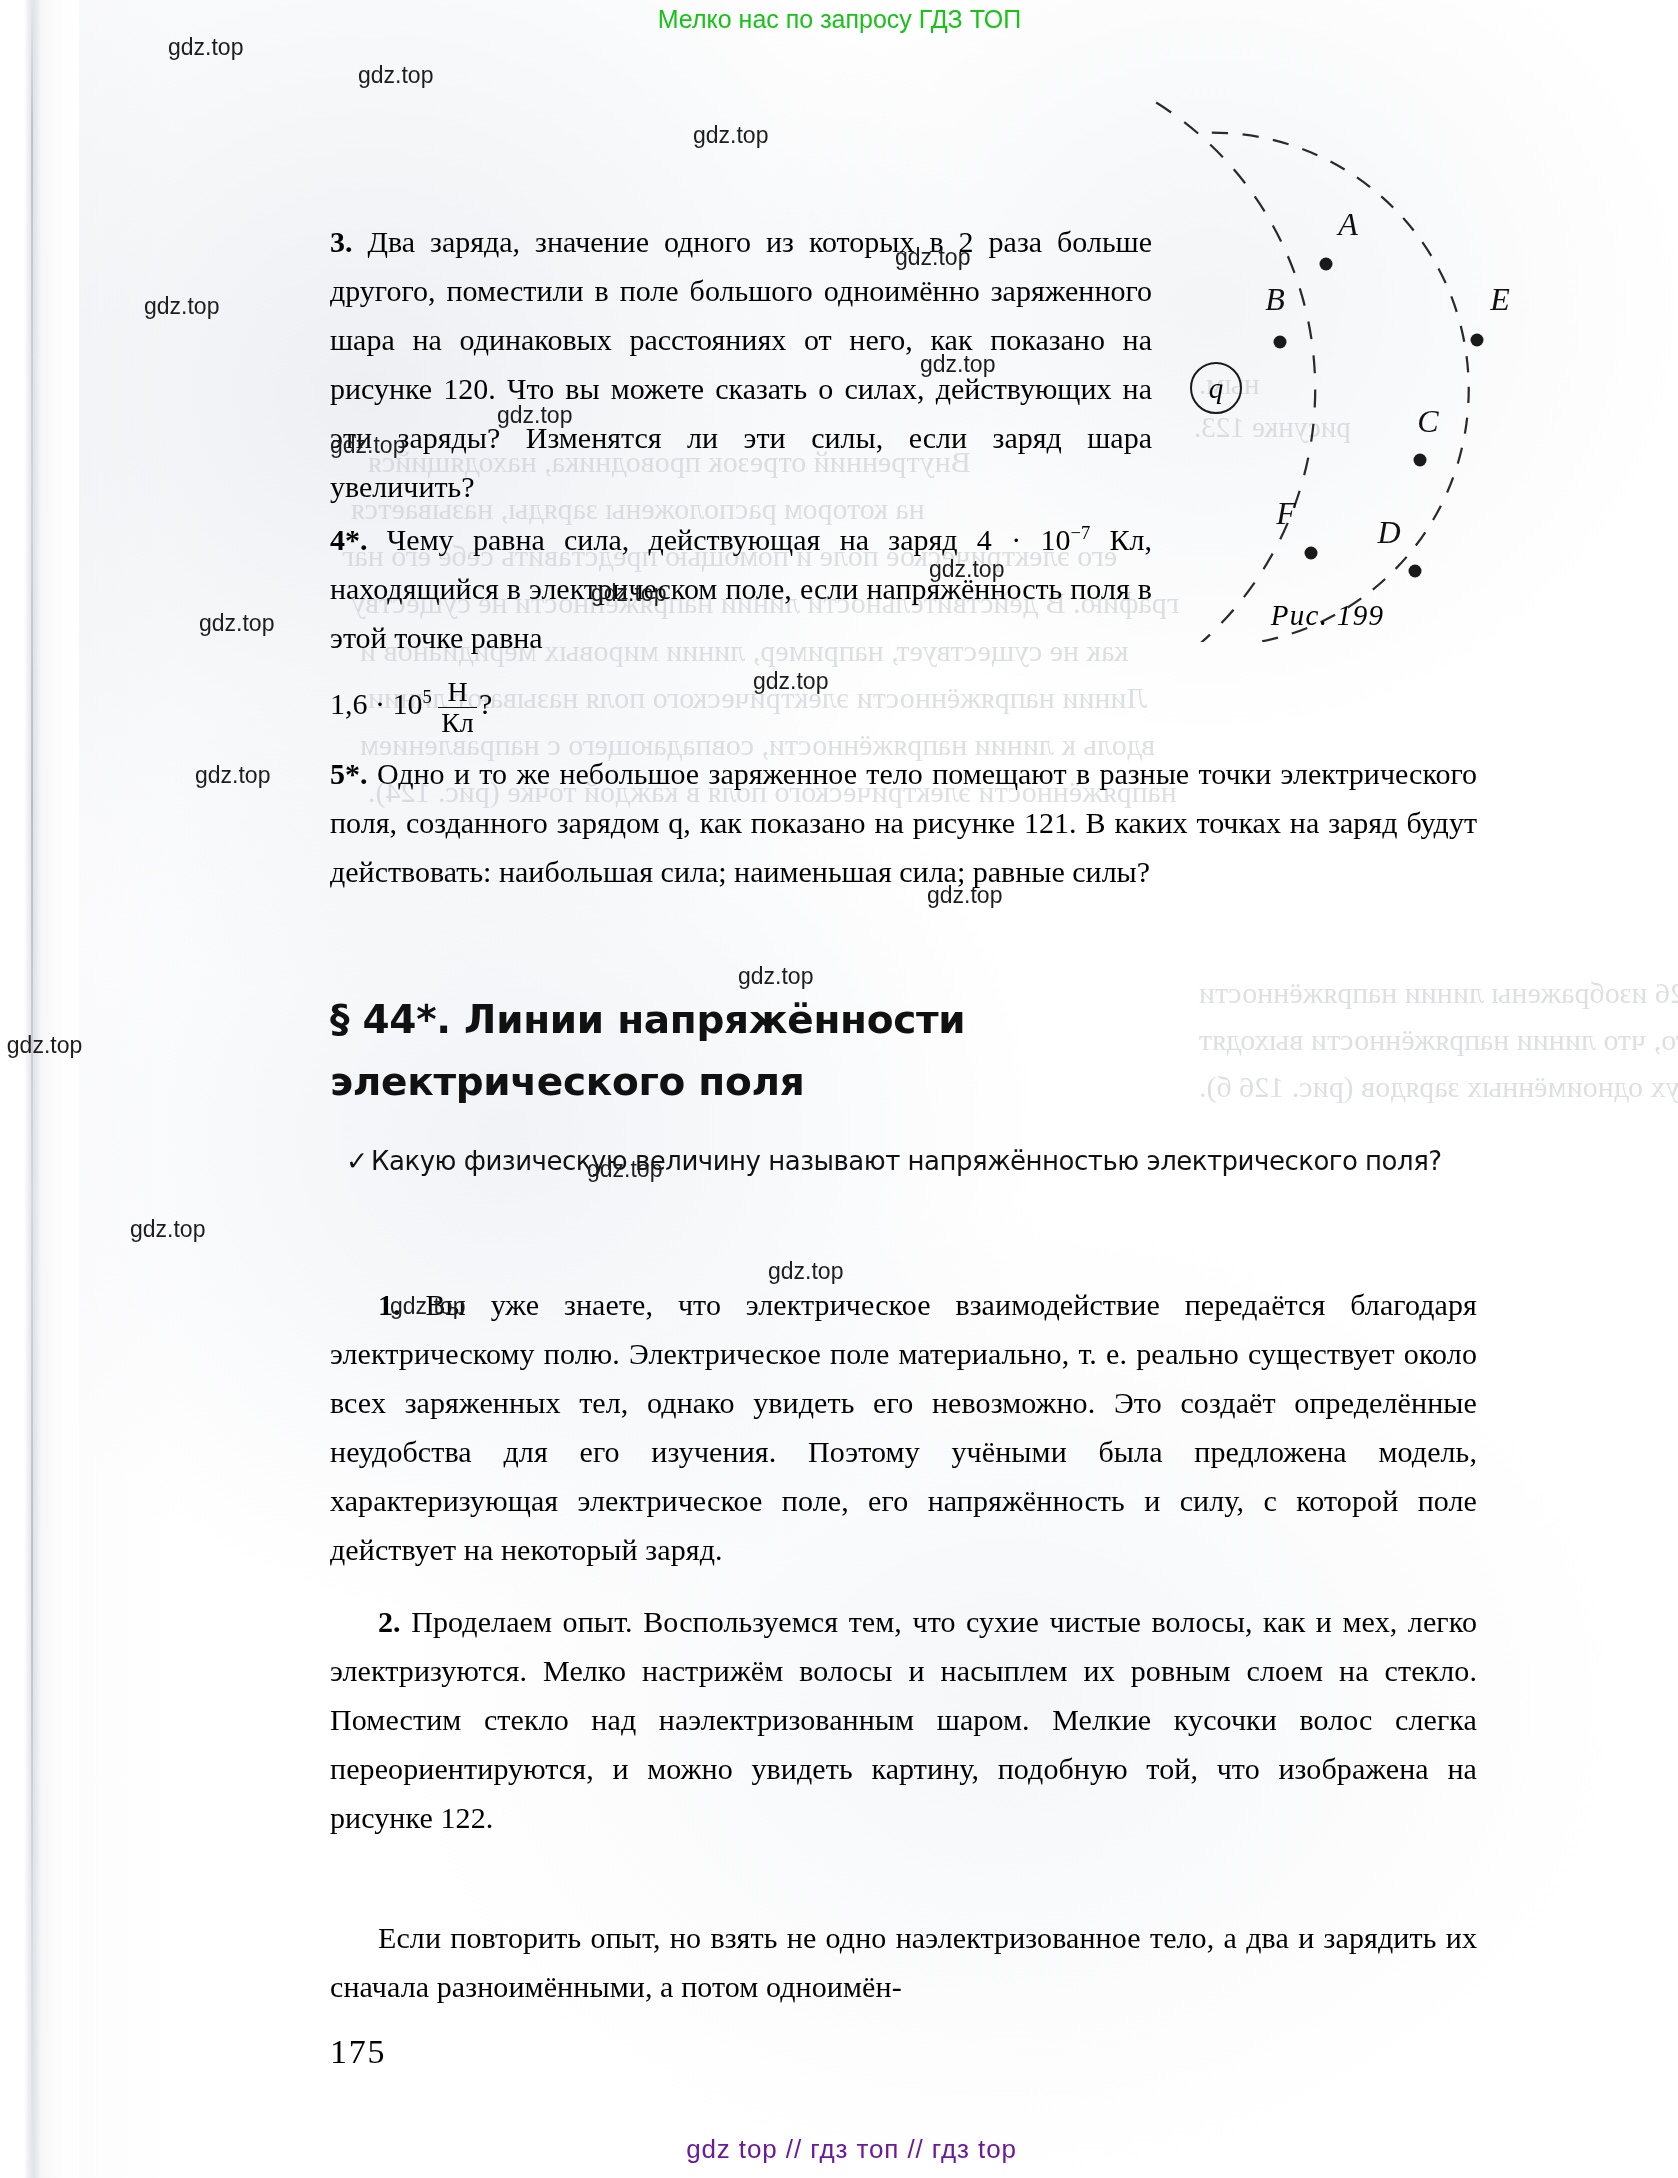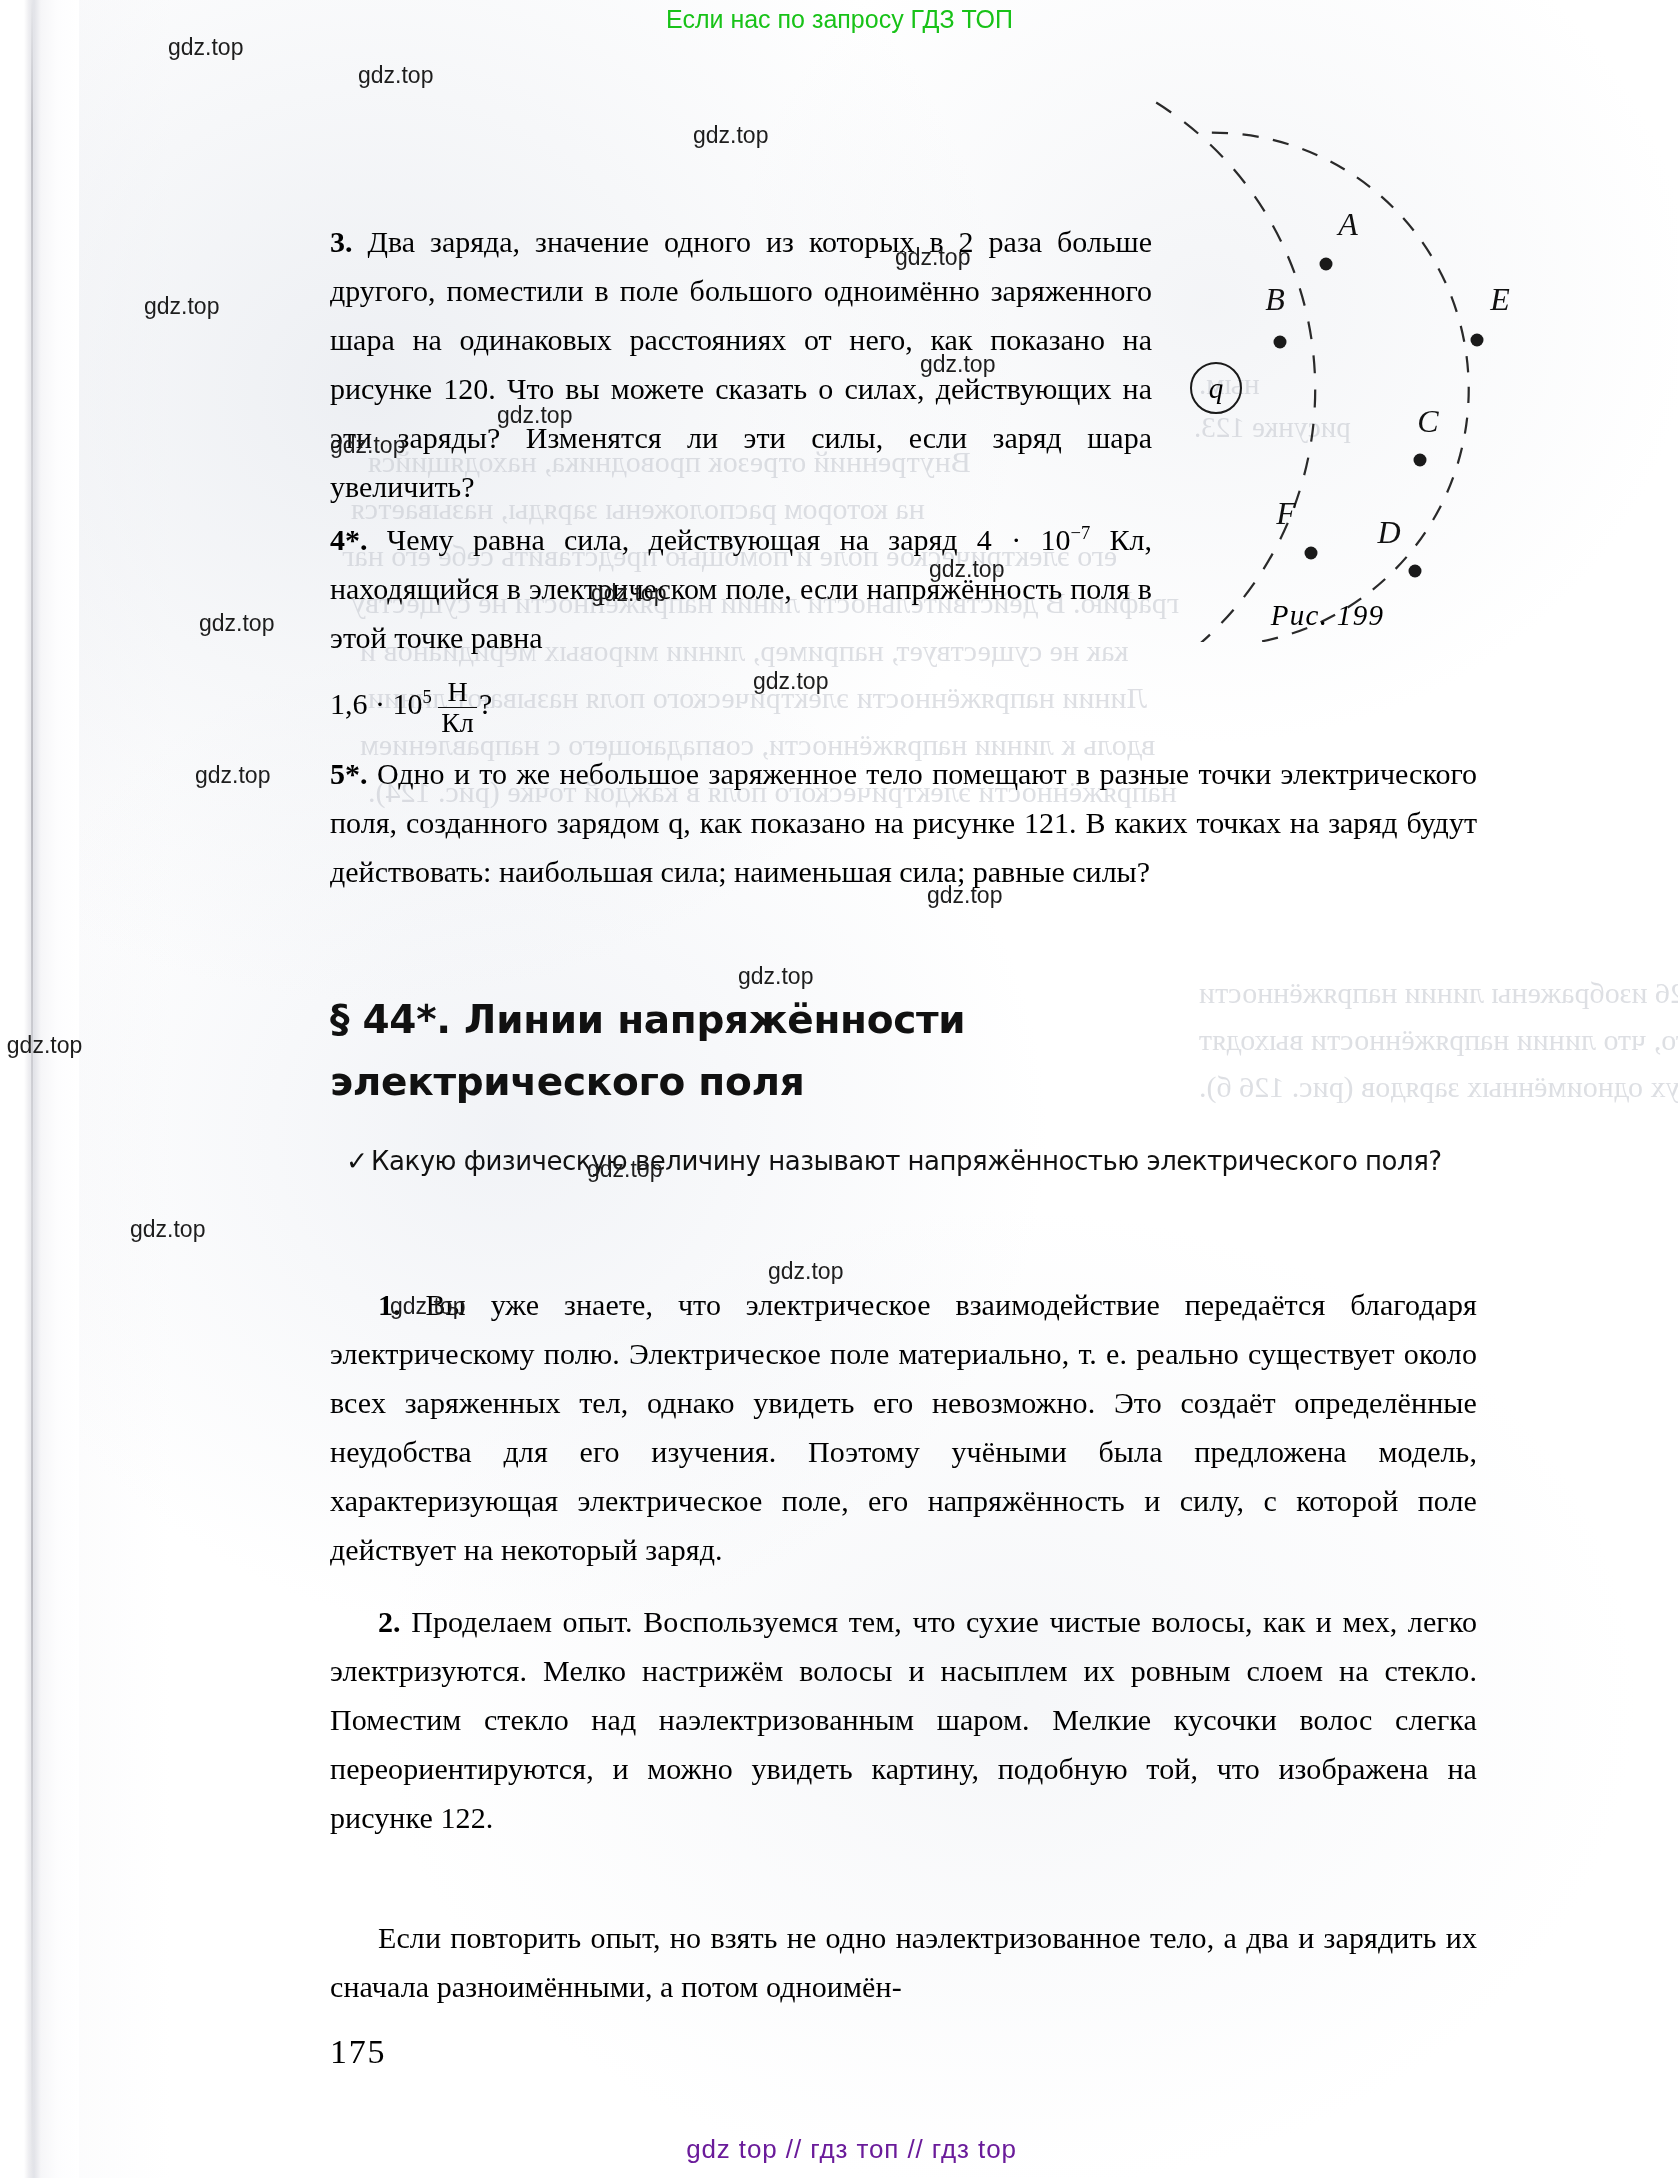--- a/index.html
+++ b/index.html
@@ -247,21 +247,21 @@
       <div class="ghost" style="left: 351px; top: 586px; font-size: 30px;">графию. В действительности линии напряжённости не существу</div>
       <div class="ghost" style="left: 360px; top: 634px; font-size: 30px;">как не существует, например, линии мировых меридианов и</div>
       <div class="ghost" style="left: 368px; top: 681px; font-size: 30px;">Линии напряжённости электрического поля называют линии</div>
       <div class="ghost" style="left: 360px; top: 728px; font-size: 30px;">вдоль к линии напряжённости, совпадающего с направлением</div>
       <div class="ghost" style="left: 368px; top: 775px; font-size: 30px;">напряжённости электрического поля в каждой точке (рис. 124).</div>
       <div class="ghost" style="left: 1199px; top: 976px; font-size: 30px;">На рисунке 126 изображены линии напряжённости</div>
       <div class="ghost" style="left: 1199px; top: 1023px; font-size: 30px;">Обратите внимание на то, что линии напряжённости выходят</div>
       <div class="ghost" style="left: 1199px; top: 1070px; font-size: 30px;">(рис. 126 а), двух одноимённых зарядов (рис. 126 б).</div>
     </div>
 
-  <div class="wm-top">Если нас по запросу ГДЗ ТОП</div>
+  <div class="wm-top">Мелко нас по запросу ГДЗ ТОП</div>
 
 
   <div class="ex" style="top:217px;">
     <p><span class="num">3.</span> <span>Два заряда, значение одного из которых в 2 раза больше другого, поместили в поле большого одноимённо заряженного шара на одинаковых расстояниях от него, как показано на рисунке 120. Что вы можете сказать о силах, действующих на эти заряды? Изменятся ли эти силы, если заряд шара увеличить?</span></p>
   </div>
 
   <div class="ex" style="top:508px;">
     <p>
       <span class="num">4*.</span>
       <span>Чему равна сила, действующая на заряд</span>

